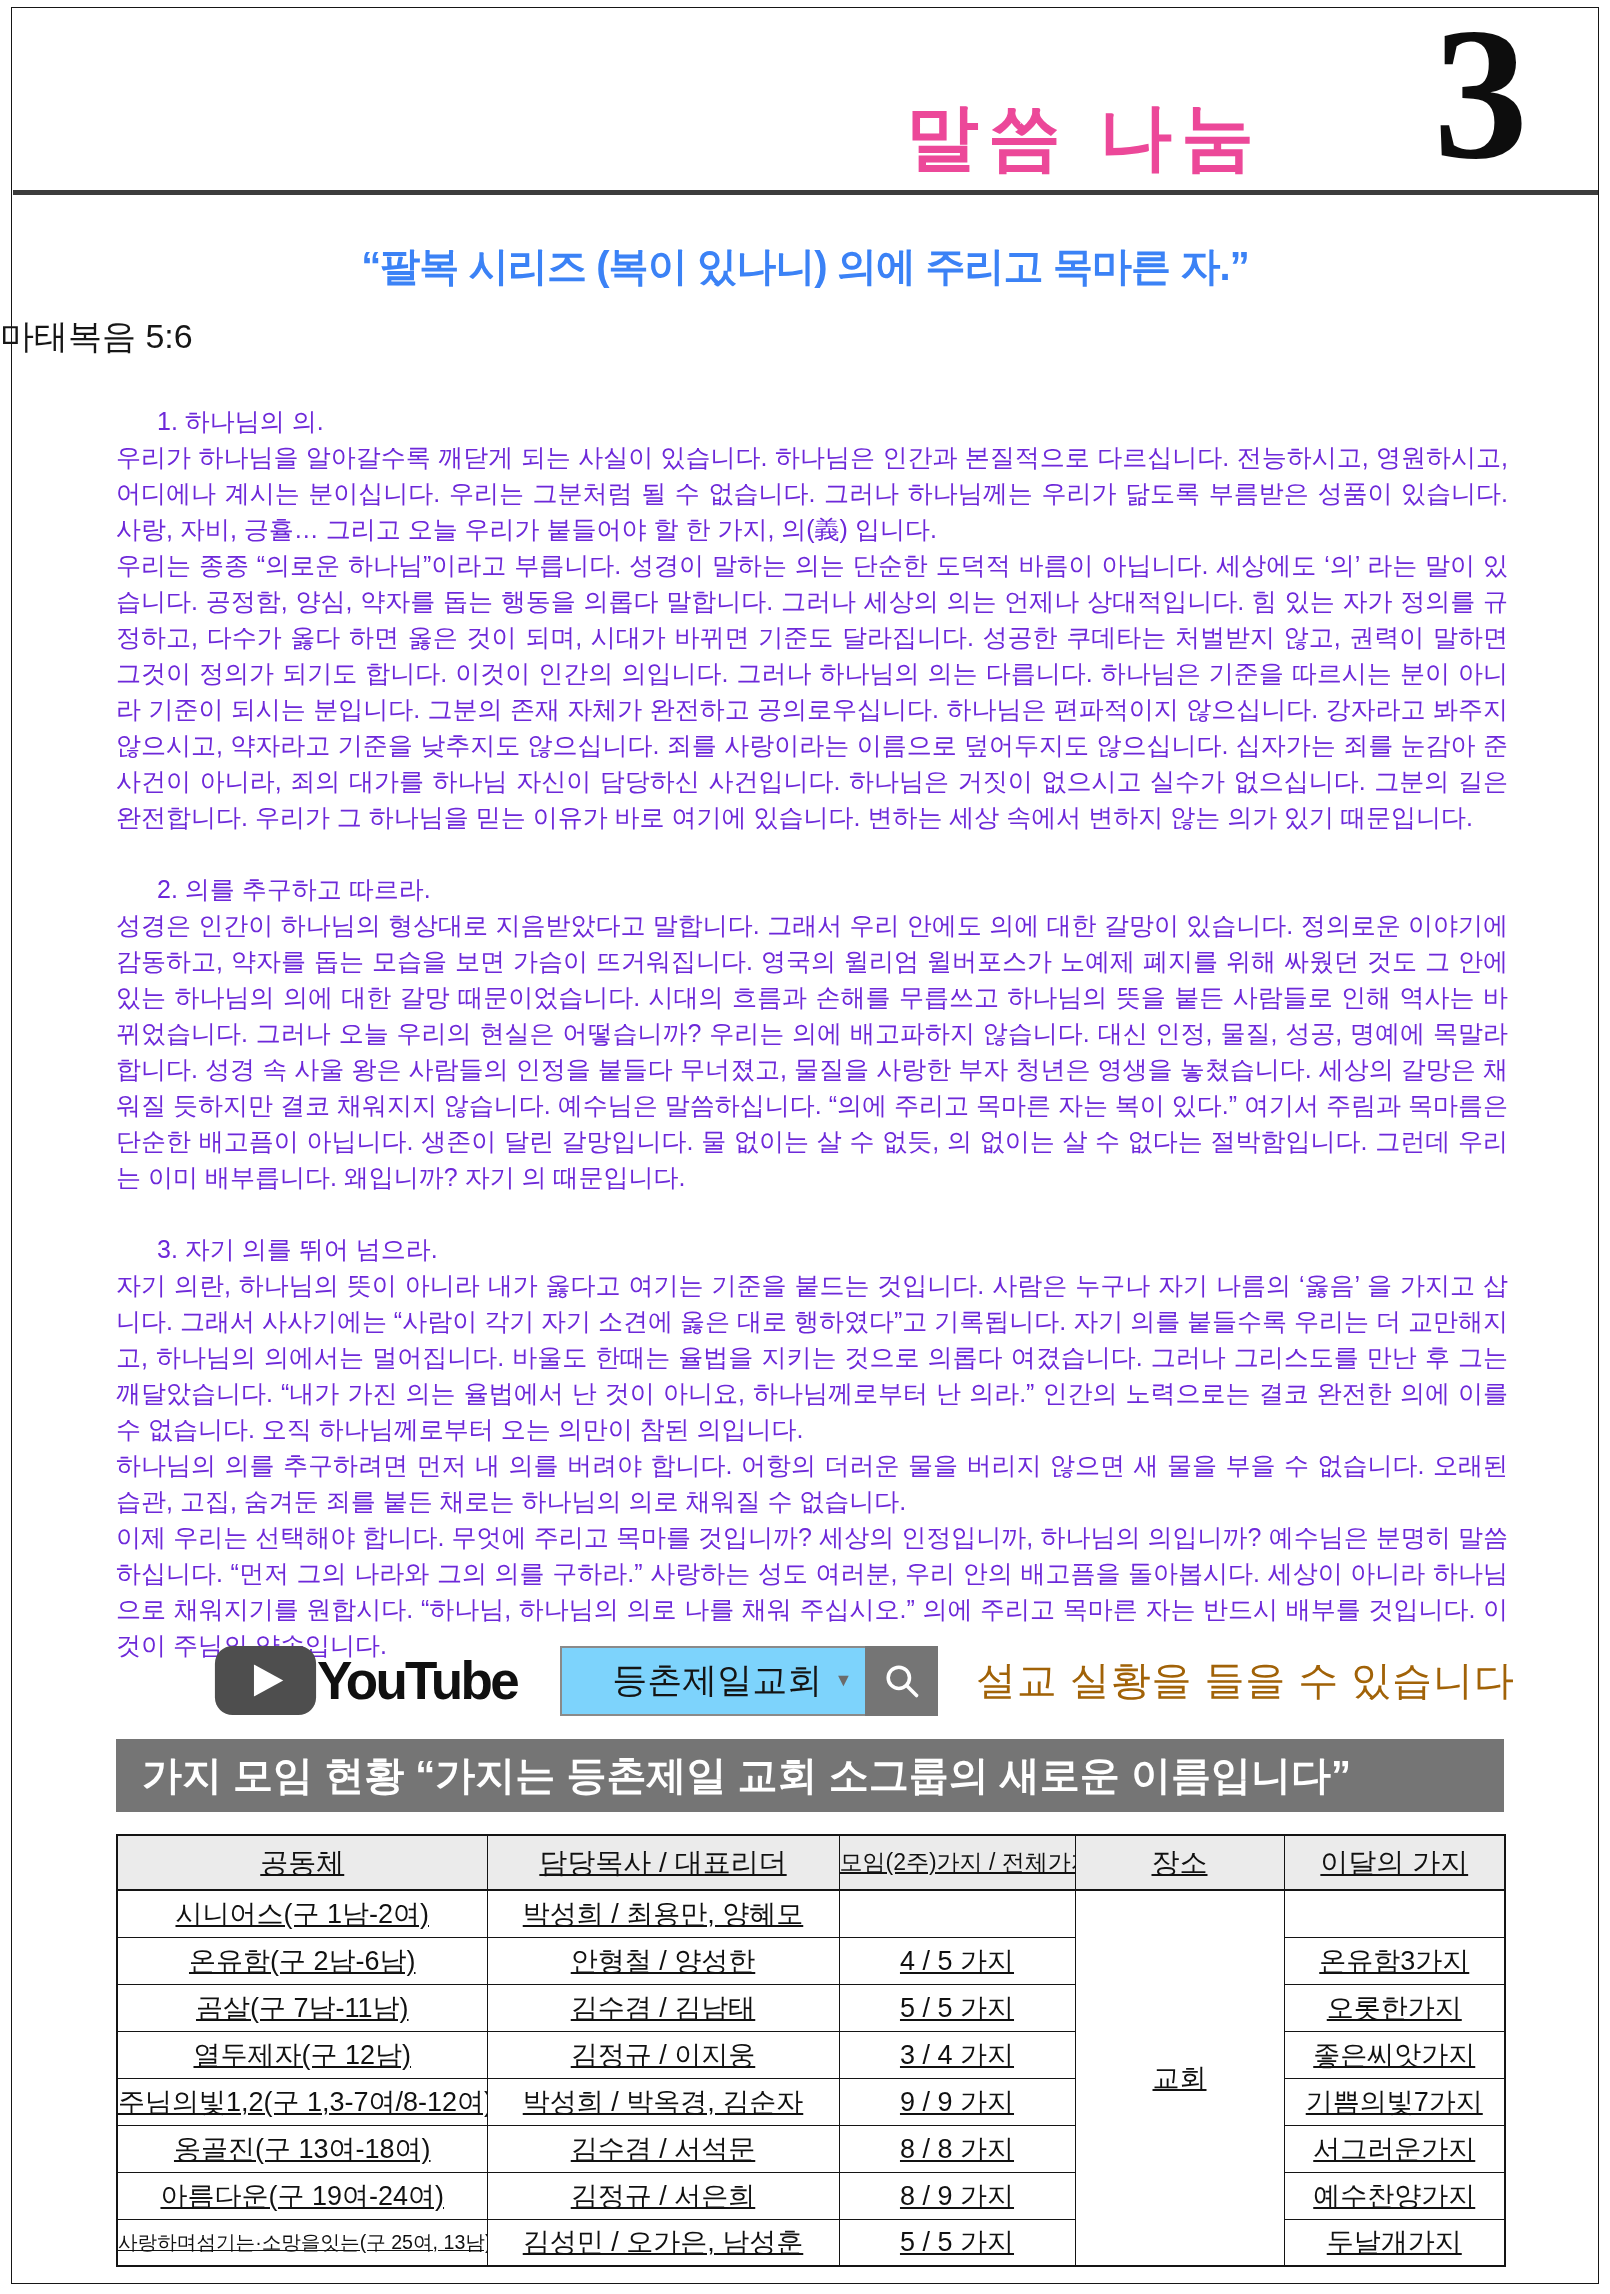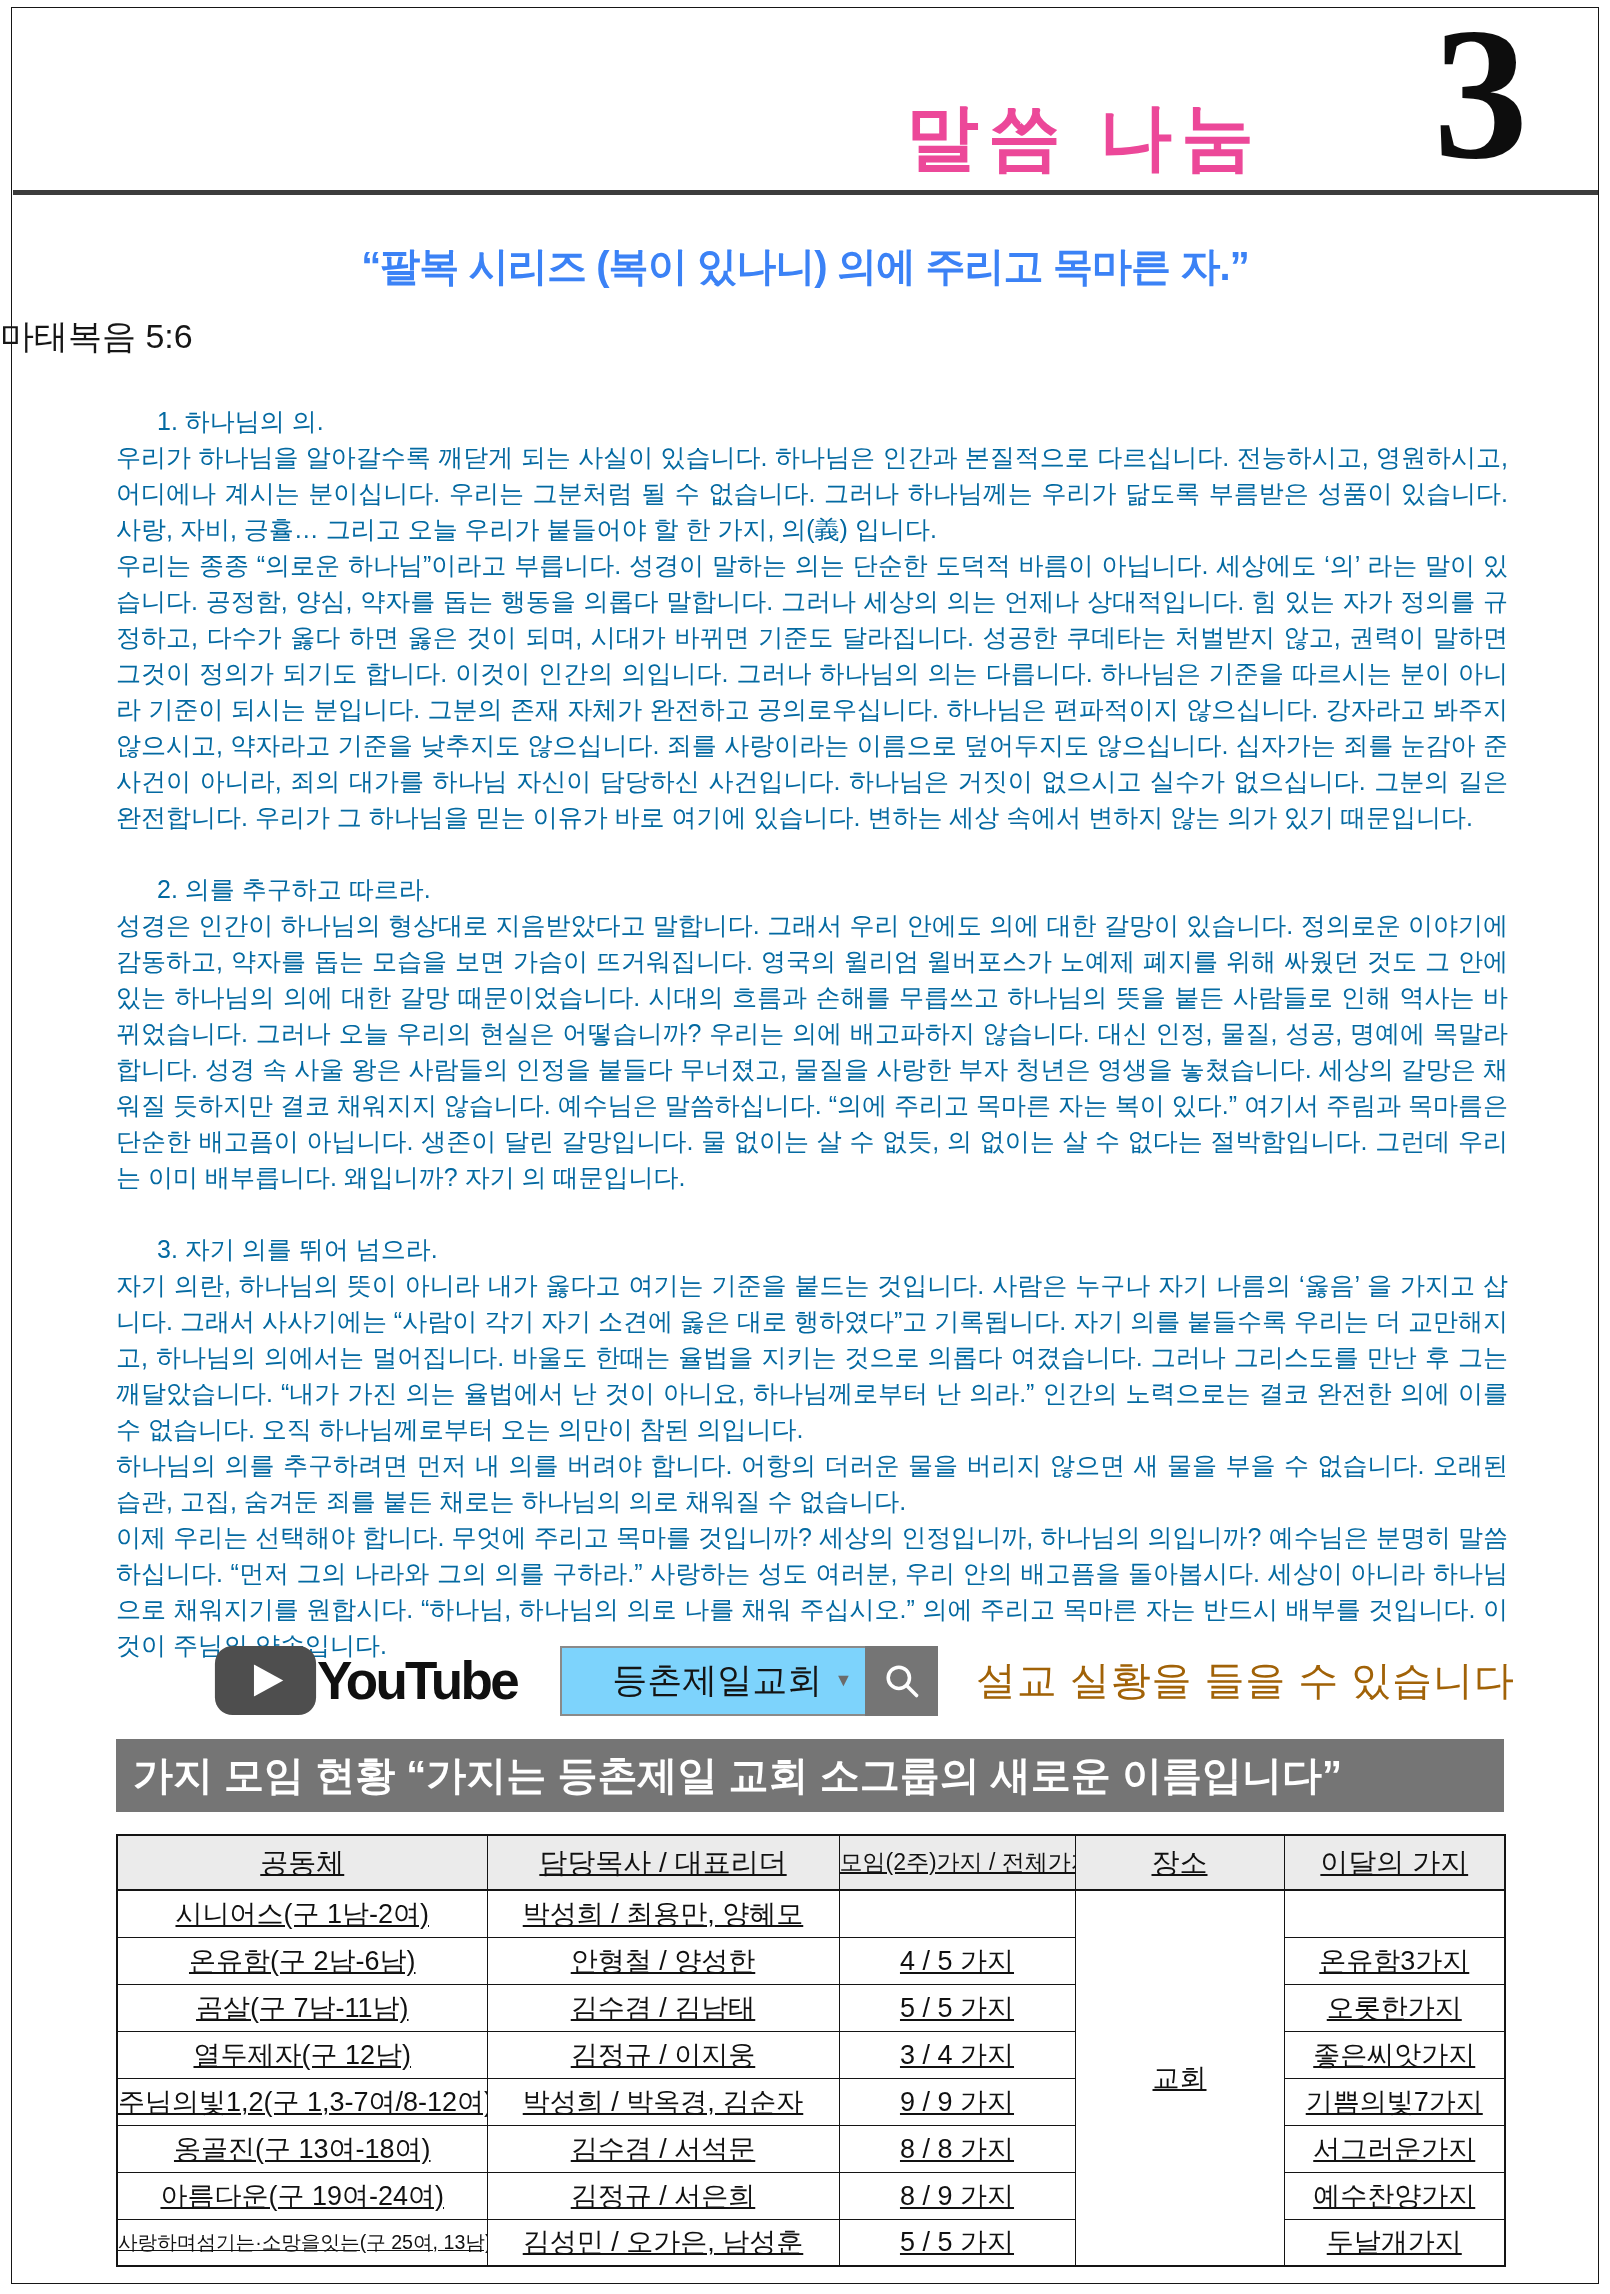--- a/index.html
+++ b/index.html
@@ -61,21 +61,21 @@
     font-size: 34px;
     color: #161616;
   }
   
   .sermon-body {
     position: absolute;
     top: 403px; left: 116px; width: 1392px;
     font-size: 25px;
     line-height: 36px;
     text-align: justify;
-    color: #0369a1;
+    color: #6d28d9;
   }
   .section { margin: 0; }
   .section + .section { margin-top: 36px; }
   .section-heading { padding-left: 41px; }
   
   .youtube-row {
     position: absolute;
     top: 1642px; left: 214px;
     display: flex;
     align-items: center;
@@ -129,21 +129,21 @@
   
   .branch-banner {
     position: absolute;
     top: 1739px; left: 116px; width: 1388px; height: 73px;
     background: #757575;
     color: #ffffff;
     font-size: 40px;
     font-weight: 700;
     display: flex;
     align-items: center;
-    padding-left: 17px;
+    padding-left: 26px;
   }
   
   .branch-table {
     position: absolute;
     top: 1834px; left: 116px;
     width: 1388px;
     border-collapse: collapse;
     table-layout: fixed;
   }
   .branch-table th, .branch-table td {

